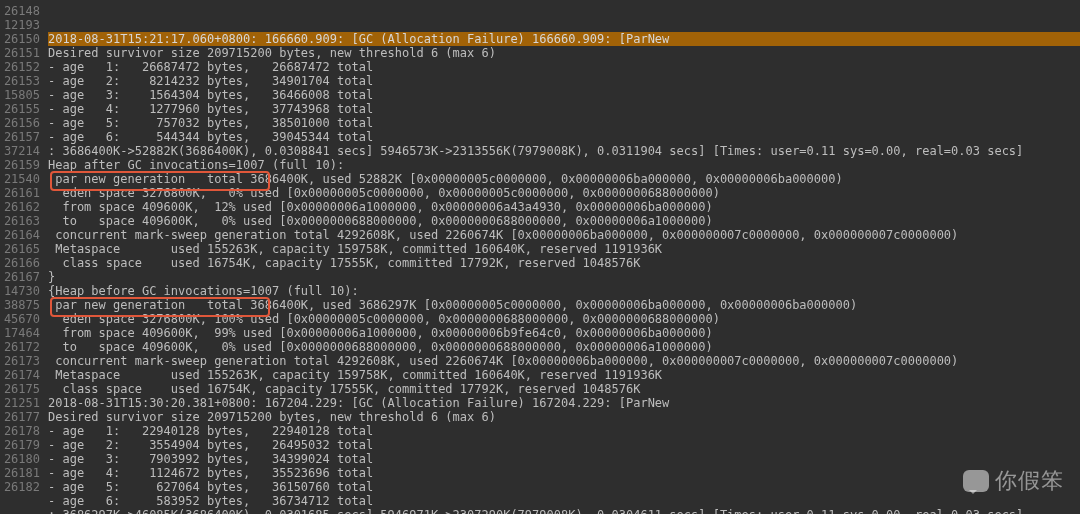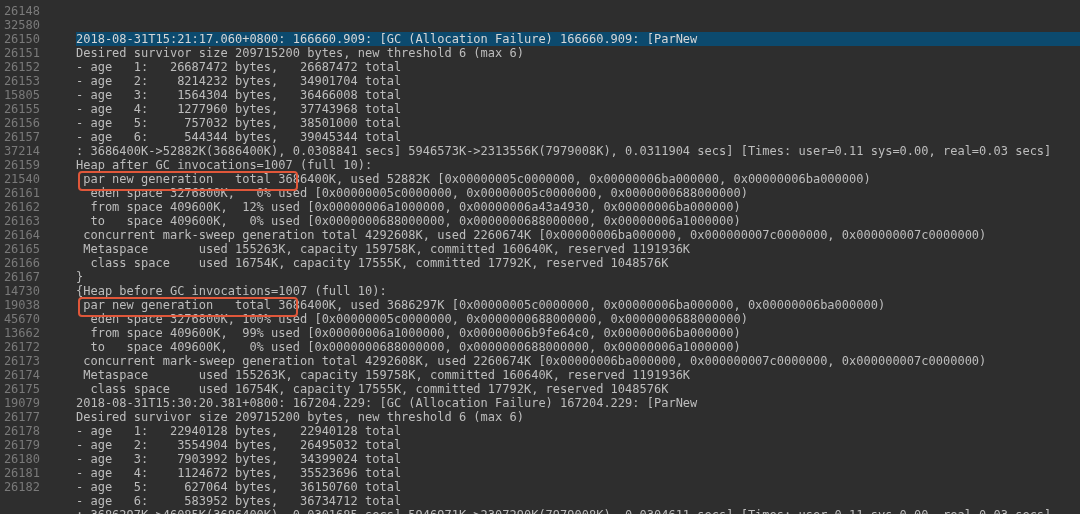--- a/index.html
+++ b/index.html
@@ -10,42 +10,41 @@
     background: #2e2e2e;
     overflow: hidden;
     font-family: "Menlo", "Consolas", "DejaVu Sans Mono", monospace;
     font-size: 12px;
     color: #bdbdbd;
   }
   .log-view {
     display: flex;
     width: 100%;
     height: 100%;
-    gap: 28px;
   }
   .gutter {
     flex: 0 0 40px;
     text-align: right;
     padding: 4px 2px 4px 0;
     color: #7a7a7a;
     user-select: none;
   }
   .text {
     flex: 1 1 auto;
     padding: 4px 0 4px 6px;
     white-space: pre;
     position: relative;
   }
   .line, .gline {
     height: 14px;
     line-height: 14px;
     display: block;
   }
   .hl {
-    background: #0c4a6e;
+    background: #a16207;
     color: #d6d6d6;
   }
   .box {
     position: absolute;
     left: 8px;
     height: 16px;
     border: 2px solid #e0573a;
     border-radius: 4px;
     pointer-events: none;
   }
@@ -78,52 +77,56 @@
     font-size: 22px;
     letter-spacing: 1px;
   }
 </style>
 </head>
 <body>
 
 <div class="log-view">
   <div class="gutter" id="gutter">
       <span class="gline">26148</span>
-      <span class="gline">32580</span>
+      <span class="gline">12193</span>
       <span class="gline">26150</span>
       <span class="gline">26151</span>
       <span class="gline">26152</span>
       <span class="gline">26153</span>
       <span class="gline">15805</span>
       <span class="gline">26155</span>
       <span class="gline">26156</span>
       <span class="gline">26157</span>
       <span class="gline">37214</span>
       <span class="gline">26159</span>
       <span class="gline">21540</span>
       <span class="gline">26161</span>
       <span class="gline">26162</span>
       <span class="gline">26163</span>
       <span class="gline">26164</span>
       <span class="gline">26165</span>
       <span class="gline">26166</span>
       <span class="gline">26167</span>
       <span class="gline">14730</span>
-      <span class="gline">19038</span>
+      <span class="gline">38875</span>
       <span class="gline">45670</span>
-      <span class="gline">13662</span>
+      <span class="gline">17464</span>
       <span class="gline">26172</span>
       <span class="gline">26173</span>
       <span class="gline">26174</span>
       <span class="gline">26175</span>
-      <span class="gline">19079</span>
+      <span class="gline">21251</span>
       <span class="gline">26177</span>
       <span class="gline">26178</span>
       <span class="gline">26179</span>
       <span class="gline">26180</span>
       <span class="gline">26181</span>
       <span class="gline">26182</span>
     </div>
   <div class="text" id="text">
     <span class="line hl">2018-08-31T15:21:17.060+0800: 166660.909: [GC (Allocation Failure) 166660.909: [ParNew</span><span class="line">Desired survivor size 209715200 bytes, new threshold 6 (max 6)</span><span class="line">- age   1:   26687472 bytes,   26687472 total</span><span class="line">- age   2:    8214232 bytes,   34901704 total</span><span class="line">- age   3:    1564304 bytes,   36466008 total</span><span class="line">- age   4:    1277960 bytes,   37743968 total</span><span class="line">- age   5:     757032 bytes,   38501000 total</span><span class="line">- age   6:     544344 bytes,   39045344 total</span><span class="line">: 3686400K-&gt;52882K(3686400K), 0.0308841 secs] 5946573K-&gt;2313556K(7979008K), 0.0311904 secs] [Times: user=0.11 sys=0.00, real=0.03 secs]</span><span class="line">Heap after GC invocations=1007 (full 10):</span><span class="line"> par new generation   total 3686400K, used 52882K [0x00000005c0000000, 0x00000006ba000000, 0x00000006ba000000)</span><span class="line">  eden space 3276800K,   0% used [0x00000005c0000000, 0x00000005c0000000, 0x0000000688000000)</span><span class="line">  from space 409600K,  12% used [0x00000006a1000000, 0x00000006a43a4930, 0x00000006ba000000)</span><span class="line">  to   space 409600K,   0% used [0x0000000688000000, 0x0000000688000000, 0x00000006a1000000)</span><span class="line"> concurrent mark-sweep generation total 4292608K, used 2260674K [0x00000006ba000000, 0x000000007c0000000, 0x000000007c0000000)</span><span class="line"> Metaspace       used 155263K, capacity 159758K, committed 160640K, reserved 1191936K</span><span class="line">  class space    used 16754K, capacity 17555K, committed 17792K, reserved 1048576K</span><span class="line">}</span><span class="line">{Heap before GC invocations=1007 (full 10):</span><span class="line"> par new generation   total 3686400K, used 3686297K [0x00000005c0000000, 0x00000006ba000000, 0x00000006ba000000)</span><span class="line">  eden space 3276800K, 100% used [0x00000005c0000000, 0x0000000688000000, 0x0000000688000000)</span><span class="line">  from space 409600K,  99% used [0x00000006a1000000, 0x00000006b9fe64c0, 0x00000006ba000000)</span><span class="line">  to   space 409600K,   0% used [0x0000000688000000, 0x0000000688000000, 0x00000006a1000000)</span><span class="line"> concurrent mark-sweep generation total 4292608K, used 2260674K [0x00000006ba000000, 0x000000007c0000000, 0x000000007c0000000)</span><span class="line"> Metaspace       used 155263K, capacity 159758K, committed 160640K, reserved 1191936K</span><span class="line">  class space    used 16754K, capacity 17555K, committed 17792K, reserved 1048576K</span><span class="line">2018-08-31T15:30:20.381+0800: 167204.229: [GC (Allocation Failure) 167204.229: [ParNew</span><span class="line">Desired survivor size 209715200 bytes, new threshold 6 (max 6)</span><span class="line">- age   1:   22940128 bytes,   22940128 total</span><span class="line">- age   2:    3554904 bytes,   26495032 total</span><span class="line">- age   3:    7903992 bytes,   34399024 total</span><span class="line">- age   4:    1124672 bytes,   35523696 total</span><span class="line">- age   5:     627064 bytes,   36150760 total</span><span class="line">- age   6:     583952 bytes,   36734712 total</span><span class="line">: 3686297K-&gt;46085K(3686400K), 0.0301685 secs] 5946971K-&gt;2307290K(7979008K), 0.0304611 secs] [Times: user=0.11 sys=0.00, real=0.03 secs]</span><div class="box" id="box1" style="top: 171px; width: 216px;"></div>
     <div class="box" id="box2" style="top: 297px; width: 216px;"></div>
+    <div class="watermark">
+      <span class="bubble"></span>
+      <span class="txt">你假笨</span>
+    </div>
   </div>
 </div>
 
 </body></html>

